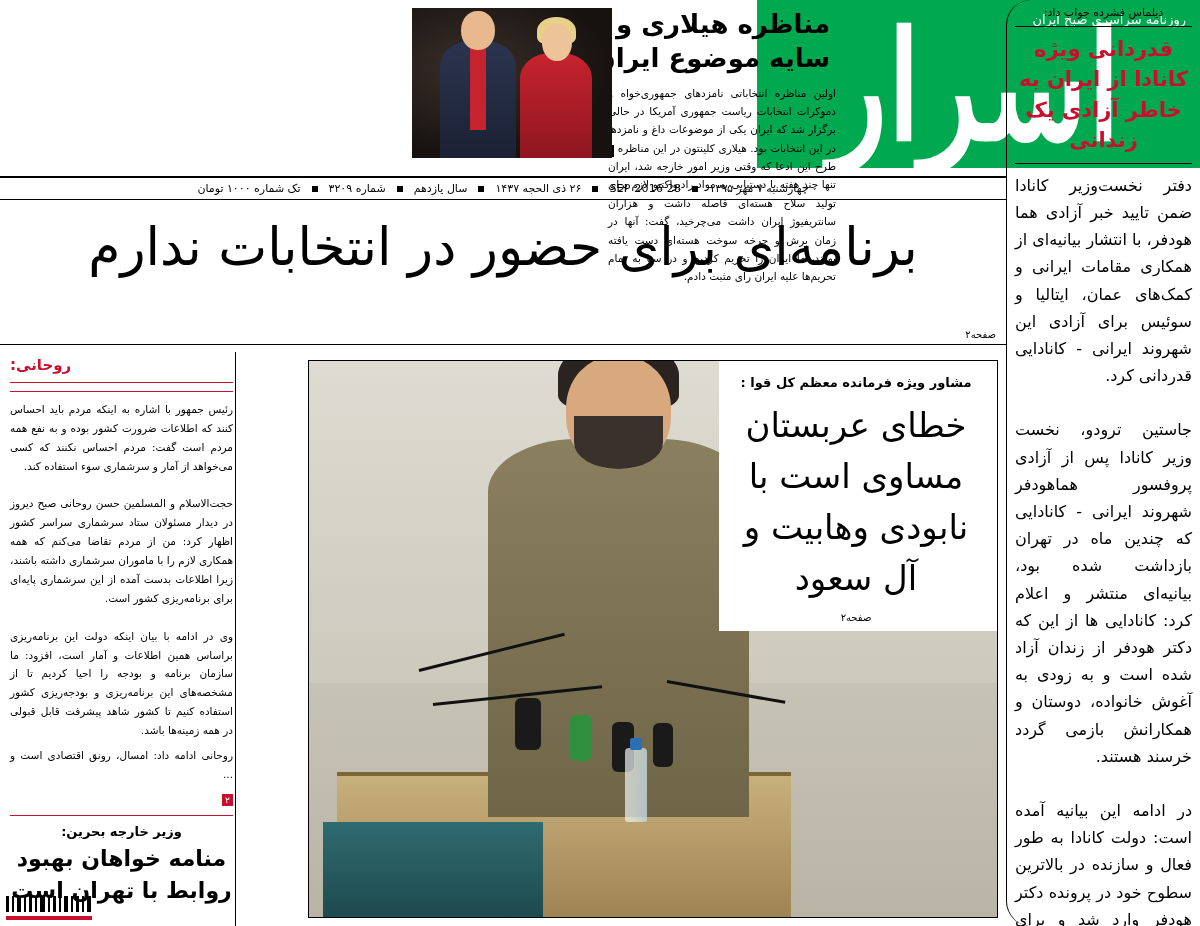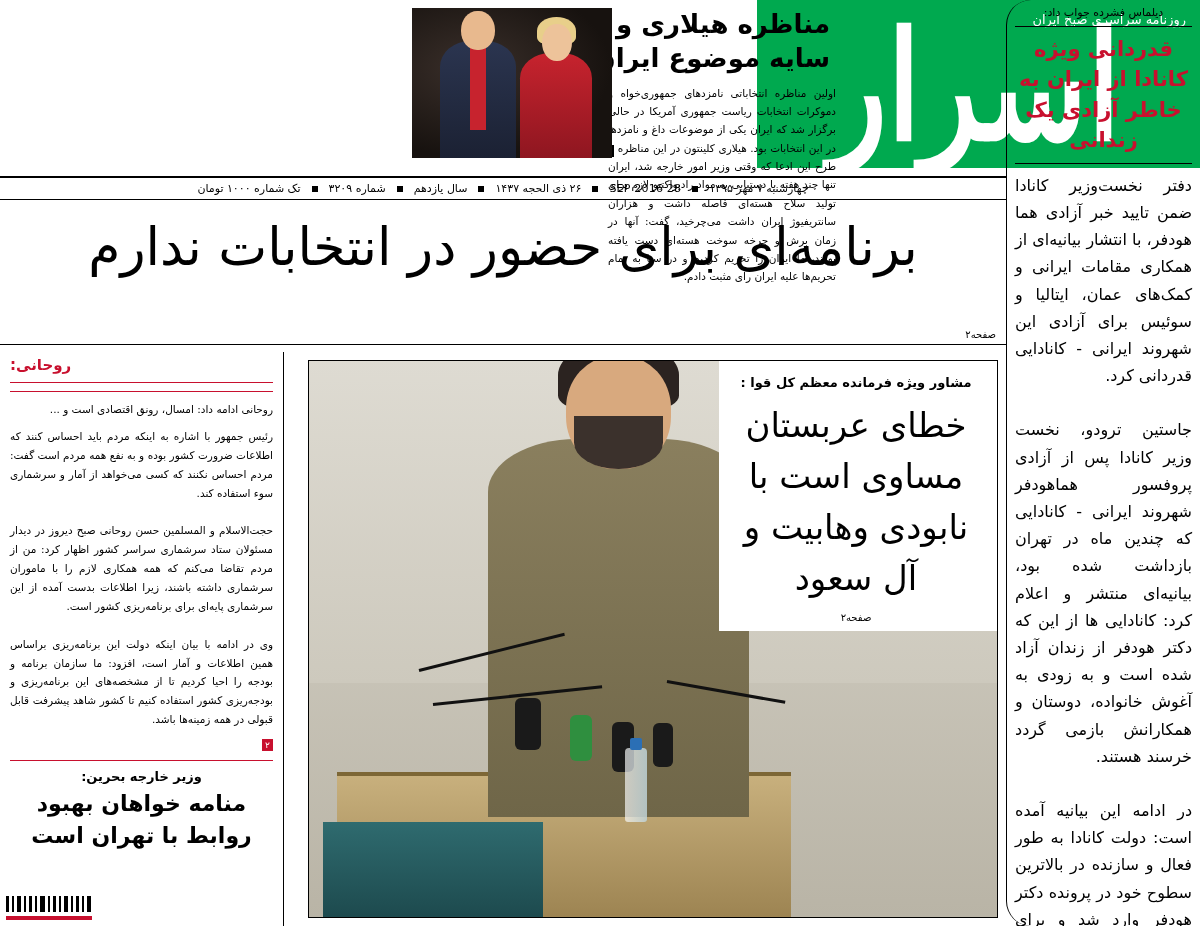--- a/index.html
+++ b/index.html
@@ -132,22 +132,22 @@
     font-size: 52px; font-weight: normal; text-align: center; line-height: 1.15;
   }
   #lead .pg {
     position: absolute; right: 10px; bottom: 4px;
     font-size: 10px;
   }
 
   
   #col-left {
     position: absolute; top: 352px; left: 0;
-    width: 284px; height: 574px;
-    padding: 4px 10px 0 10px;
+    width: 236px; height: 574px;
+    padding: 4px 2px 0 10px;
     border-right: 1px solid #000;
   }
   #col-left .kicker-red {
     color: #c8102e; font-size: 15px; font-weight: bold; text-align: left; margin-bottom: 4px;
   }
   #col-left .headline {
     font-size: 26px; font-weight: bold; line-height: 1.45; text-align: center;
   }
   #col-left .body {
     font-size: 10.5px; line-height: 1.8; text-align: justify; margin-top: 8px;
@@ -337,26 +337,26 @@
   <div id="lead">
     <div class="headline rtl">برنامه‌ای برای حضور در انتخابات ندارم</div>
     <div class="pg">صفحه۲</div>
   </div>
   <div style="position:absolute; top:344px; left:0; width:1006px; border-top:1px solid #000;"></div>
 
   <div id="col-left">
     <div class="kicker-red">روحانی:</div>
     <div class="redrule"></div>
     <div class="redrule"></div>
+    <div class="body rtl" style="white-space:pre-line;">رئیس جمهور با اشاره به اینکه مردم باید احساس کنند که اطلاعات ضرورت کشور بوده و به نفع همه مردم است گفت: مردم احساس نکنند که کسی می‌خواهد از آمار و سرشماری سوء استفاده کند.
+
+حجت‌الاسلام و المسلمین حسن روحانی صبح دیروز در دیدار مسئولان ستاد سرشماری سراسر کشور اظهار کرد: من از مردم تقاضا می‌کنم که همه همکاری لازم را با ماموران سرشماری داشته باشند، زیرا اطلاعات بدست آمده از این سرشماری پایه‌ای برای برنامه‌ریزی کشور است.
+
+وی در ادامه با بیان اینکه دولت این برنامه‌ریزی براساس همین اطلاعات و آمار است، افزود: ما سازمان برنامه و بودجه را احیا کردیم تا از مشخصه‌های این برنامه‌ریزی و بودجه‌ریزی کشور استفاده کنیم تا کشور شاهد پیشرفت قابل قبولی در همه زمینه‌ها باشد.</div>
     <div class="body rtl" style="margin-top:6px;">روحانی ادامه داد: امسال، رونق اقتصادی است و ...</div>
-    <div class="body rtl" style="white-space:pre-line;">رئیس جمهور با اشاره به اینکه مردم باید احساس کنند که اطلاعات ضرورت کشور بوده و به نفع همه مردم است گفت: مردم احساس نکنند که کسی می‌خواهد از آمار و سرشماری سوء استفاده کند.
-
-حجت‌الاسلام و المسلمین حسن روحانی صبح دیروز در دیدار مسئولان ستاد سرشماری سراسر کشور اظهار کرد: من از مردم تقاضا می‌کنم که همه همکاری لازم را با ماموران سرشماری داشته باشند، زیرا اطلاعات بدست آمده از این سرشماری پایه‌ای برای برنامه‌ریزی کشور است.
-
-وی در ادامه با بیان اینکه دولت این برنامه‌ریزی براساس همین اطلاعات و آمار است، افزود: ما سازمان برنامه و بودجه را احیا کردیم تا از مشخصه‌های این برنامه‌ریزی و بودجه‌ریزی کشور استفاده کنیم تا کشور شاهد پیشرفت قابل قبولی در همه زمینه‌ها باشد.</div>
     <div style="margin-top:4px;">
       <span class="pgnum-red">۲</span>
     </div>
     <div class="redrule"></div>
 
     <div>
       <div class="kick-small rtl">وزیر خارجه بحرین:</div>
       <div class="sub rtl">منامه خواهان بهبود روابط با تهران است</div>
 
     </div>

